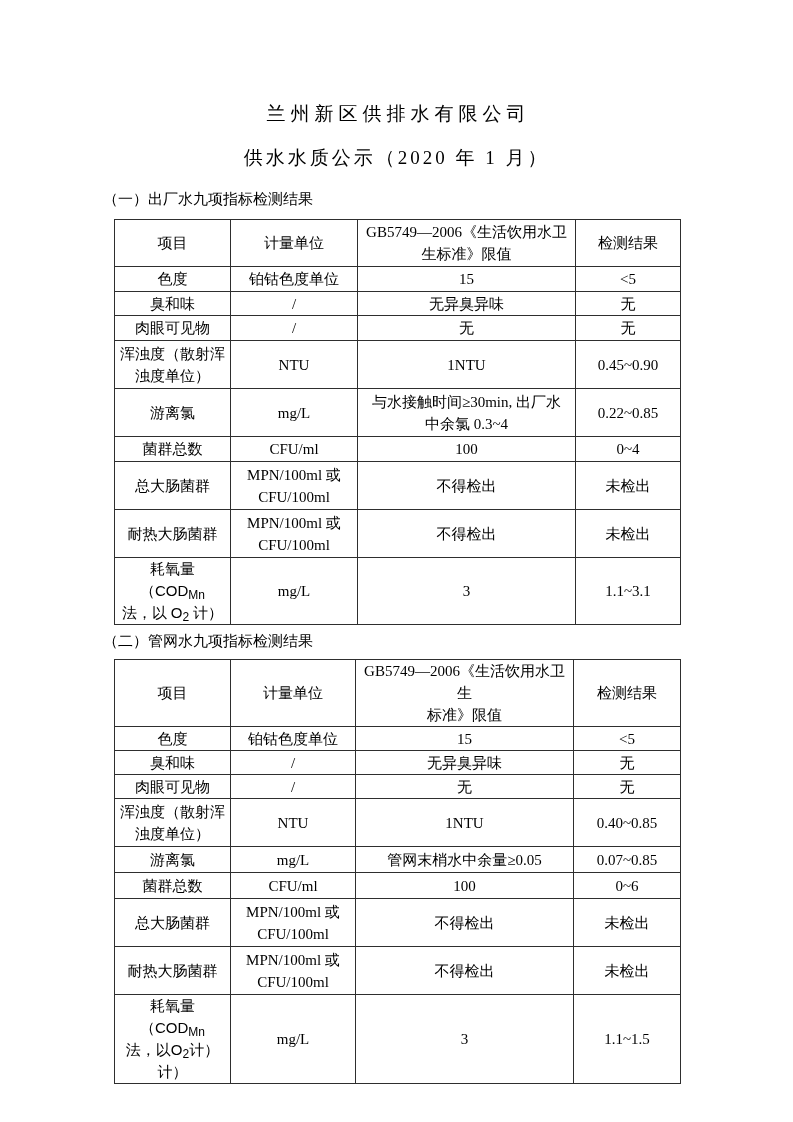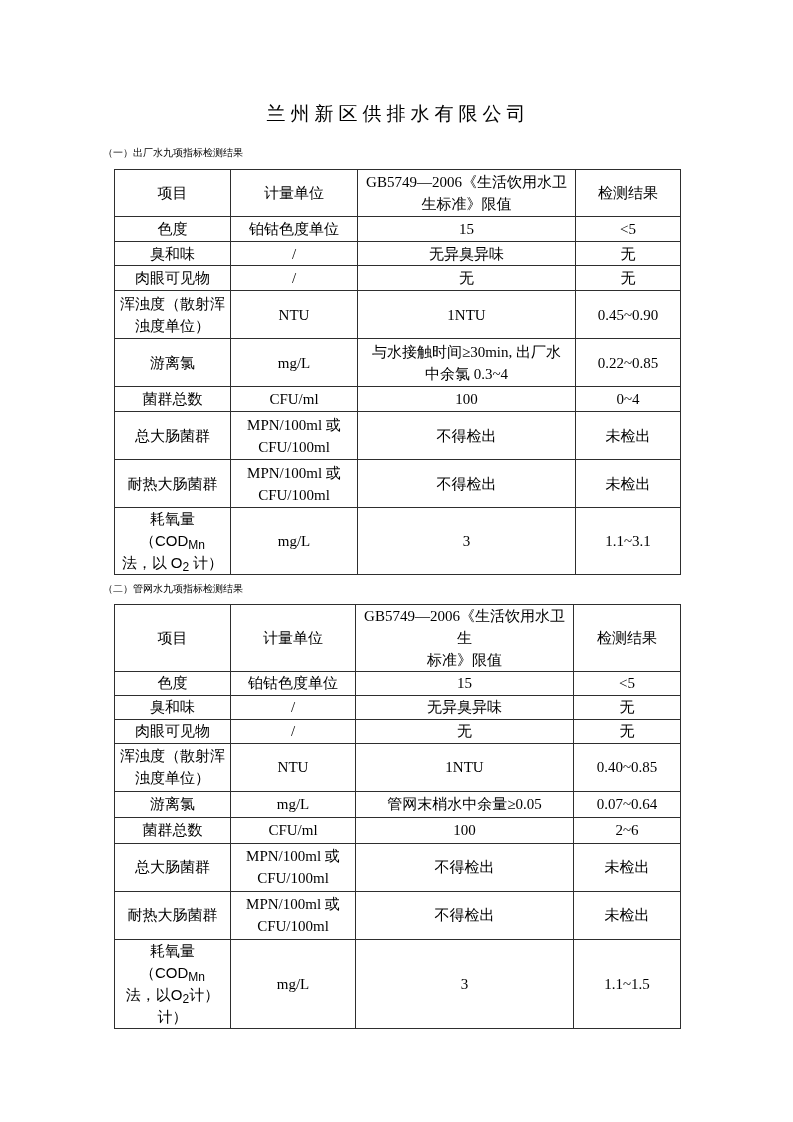--- a/index.html
+++ b/index.html
@@ -23,21 +23,21 @@
   .doc-subtitle {
     margin: 23px 0 0 0;
     text-align: center;
     font-size: 19px;
     letter-spacing: 3px;
     line-height: 1.1;
     font-weight: normal;
   }
   .section-heading {
     margin: 22px 0 0 103px;
-    font-size: 10px;
+    font-size: 15px;
     line-height: 1.15;
     font-weight: normal;
   }
   .section-heading.second { margin-top: 8px; }
 
   table.qtable {
     border-collapse: collapse;
     table-layout: fixed;
     margin: 11px 0 0 114px;
     width: 566px;
@@ -62,20 +62,21 @@
     margin-top: 20px;
   }
   td.cod-cell { text-align: center; }
 </style>
 </head>
 <body>
 
 <div class="doc">
 
   <h1 class="doc-title">兰州新区供排水有限公司</h1>
+  <h2 class="doc-subtitle">供水水质公示（2020 年 1 月）</h2>
 
   <div class="section-heading">（一）出厂水九项指标检测结果</div>
 
   <table class="qtable">
     <colgroup>
       <col style="width:116px">
         <col style="width:127px">
         <col style="width:218px">
         <col style="width:105px">
     </colgroup>
@@ -187,27 +188,27 @@
         <td>浑浊度（散射浑
 浊度单位）</td>
         <td>NTU</td>
         <td>1NTU</td>
         <td>0.40~0.85</td>
       </tr>
       <tr style="height:26px">
         <td>游离氯</td>
         <td>mg/L</td>
         <td>管网末梢水中余量≥0.05</td>
-        <td>0.07~0.64</td>
+        <td>0.07~0.85</td>
       </tr>
       <tr style="height:26px">
         <td>菌群总数</td>
         <td>CFU/ml</td>
         <td>100</td>
-        <td>2~6</td>
+        <td>0~6</td>
       </tr>
       <tr style="height:48px">
         <td>总大肠菌群</td>
         <td>MPN/100ml 或
 CFU/100ml</td>
         <td>不得检出</td>
         <td>未检出</td>
       </tr>
       <tr style="height:48px">
         <td>耐热大肠菌群</td>

